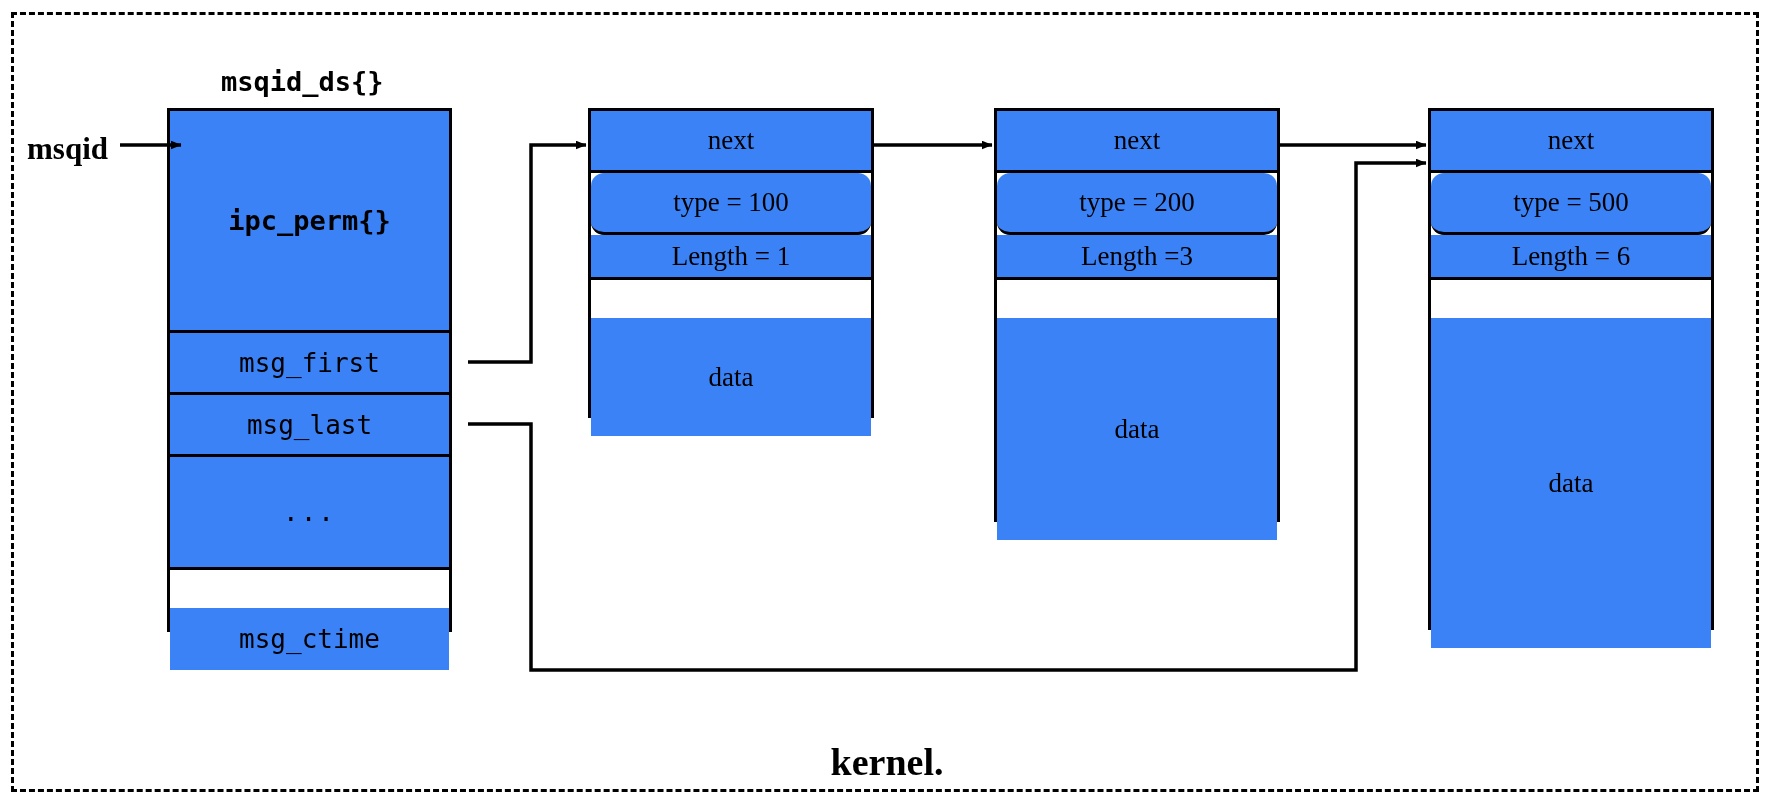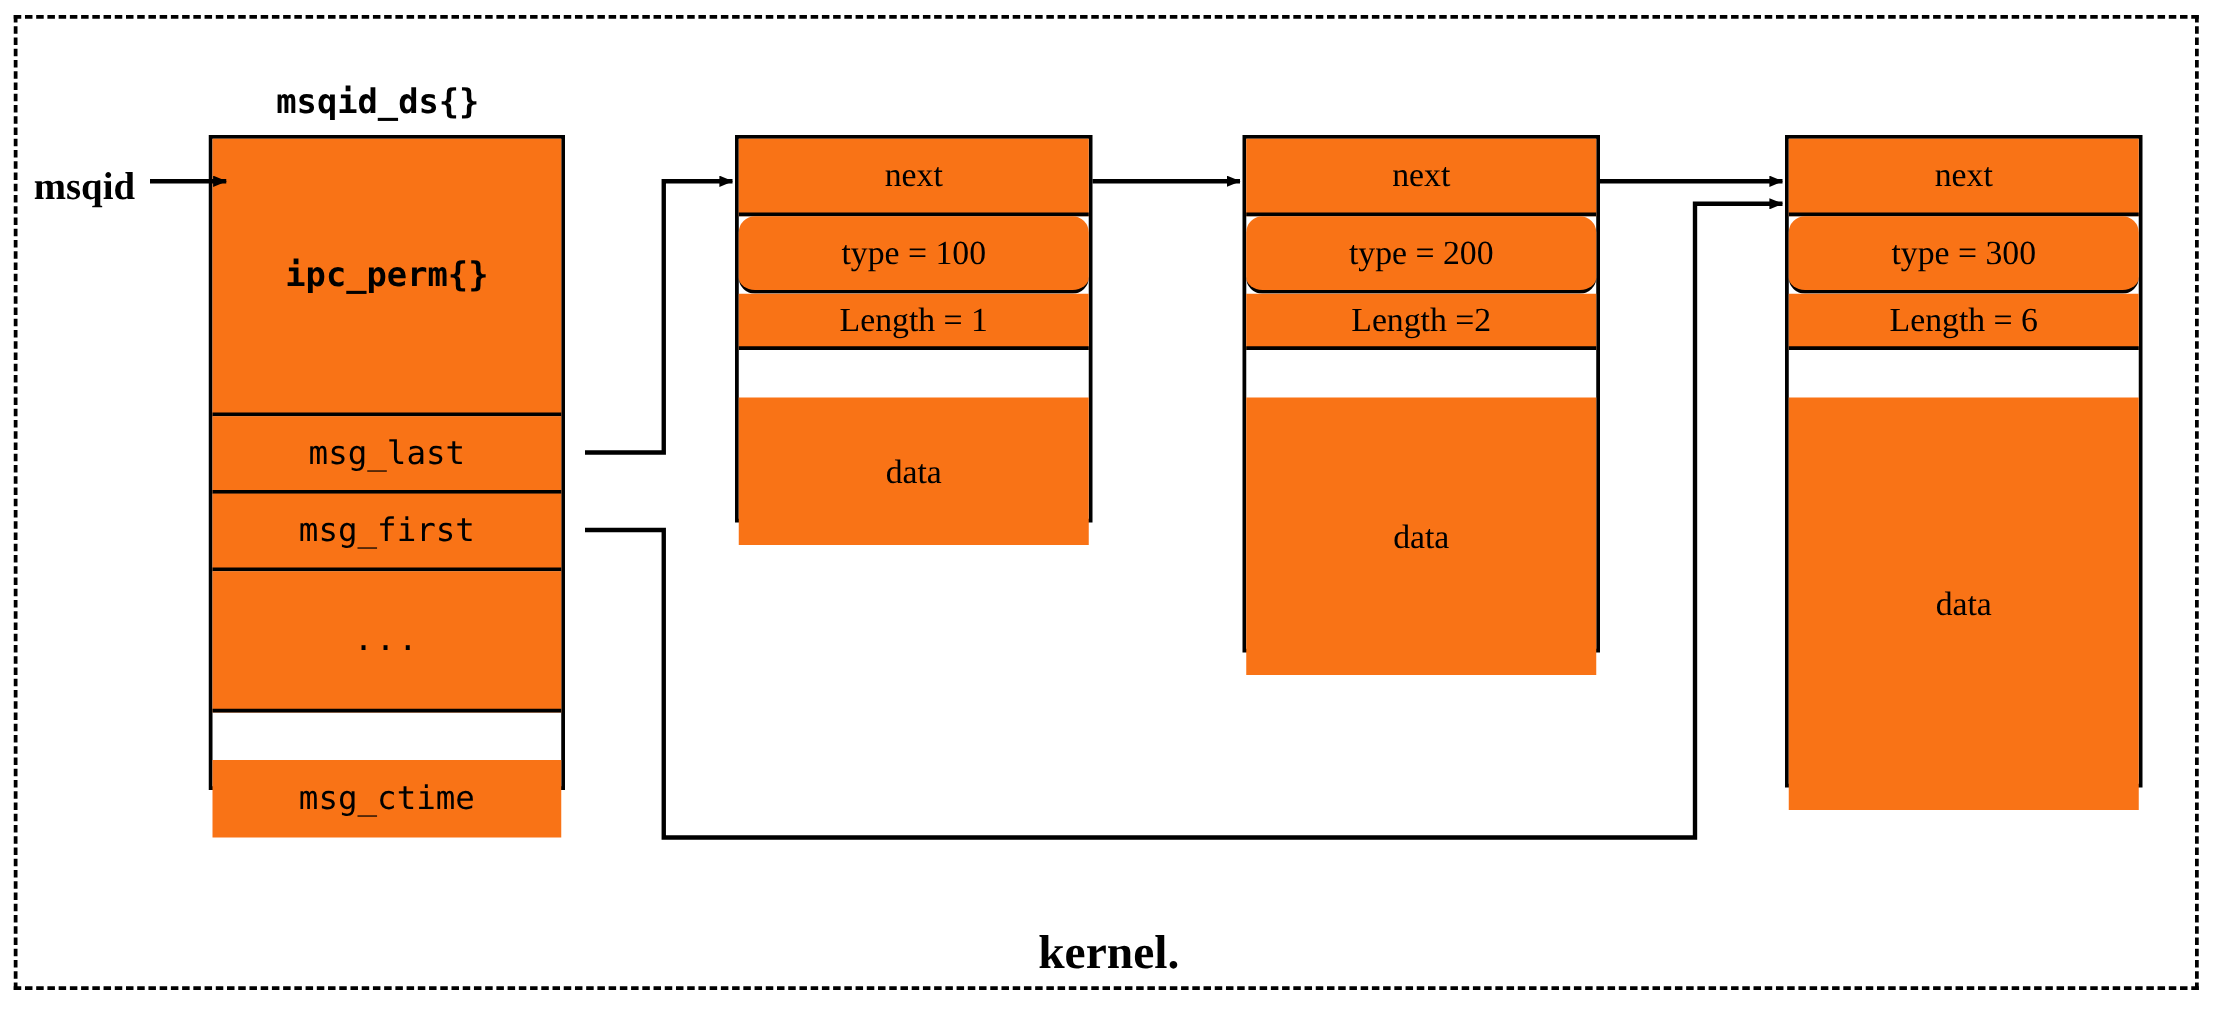--- a/index.html
+++ b/index.html
@@ -35,21 +35,21 @@
     box-sizing: border-box;
     border: 3px solid #000000;
     background: #ffffff;
   }
   .row {
     box-sizing: border-box;
     display: flex;
     align-items: center;
     justify-content: center;
     border-bottom: 3px solid #000000;
-    background: #f97316;
+    background: #3b82f6;
     text-align: center;
   }
   .row.last {
     border-bottom: none;
     margin-top: 38px;
   }
   
   #msqid-ds-box {
     left: 167px;
     top: 108px;
@@ -143,43 +143,43 @@
 <div id="canvas">
 
   <div class="kernel-boundary"></div>
 
   <div id="msqid-label">msqid</div>
 
   <div class="struct-title mono-bold" id="msqid-ds-title">msqid_ds{}</div>
 
   <div class="struct-box" id="msqid-ds-box">
     <div class="row mono-bold" id="ipc-perm-row">ipc_perm{}</div>
+    <div class="row mono ds-field-row">msg_first</div>
     <div class="row mono ds-field-row">msg_last</div>
-    <div class="row mono ds-field-row">msg_first</div>
     <div class="row mono" id="ds-ellipsis-row">...</div>
     <div class="row mono last" id="ds-ctime-row">msg_ctime</div>
   </div>
 
   <div class="struct-box msg-box" id="msg-box-0">
     <div class="row msg-next-row">next</div>
     <div class="row msg-type-row">type = 100</div>
     <div class="row msg-length-row">Length = 1</div>
     <div class="row msg-data-row last">data</div>
   </div>
 
   <div class="struct-box msg-box" id="msg-box-1">
     <div class="row msg-next-row">next</div>
     <div class="row msg-type-row">type = 200</div>
-    <div class="row msg-length-row">Length =2</div>
+    <div class="row msg-length-row">Length =3</div>
     <div class="row msg-data-row last">data</div>
   </div>
 
   <div class="struct-box msg-box" id="msg-box-2">
     <div class="row msg-next-row">next</div>
-    <div class="row msg-type-row">type = 300</div>
+    <div class="row msg-type-row">type = 500</div>
     <div class="row msg-length-row">Length = 6</div>
     <div class="row msg-data-row last">data</div>
   </div>
 
   <svg id="connectors" viewBox="0 0 1774 808">
     <defs>
       <marker id="arrowhead" markerWidth="11" markerHeight="9" refX="10.5" refY="4.5" orient="auto" markerUnits="userSpaceOnUse">
         <path d="M0,0 L11,4.5 L0,9 z" fill="#000000"></path>
       </marker>
     </defs>

